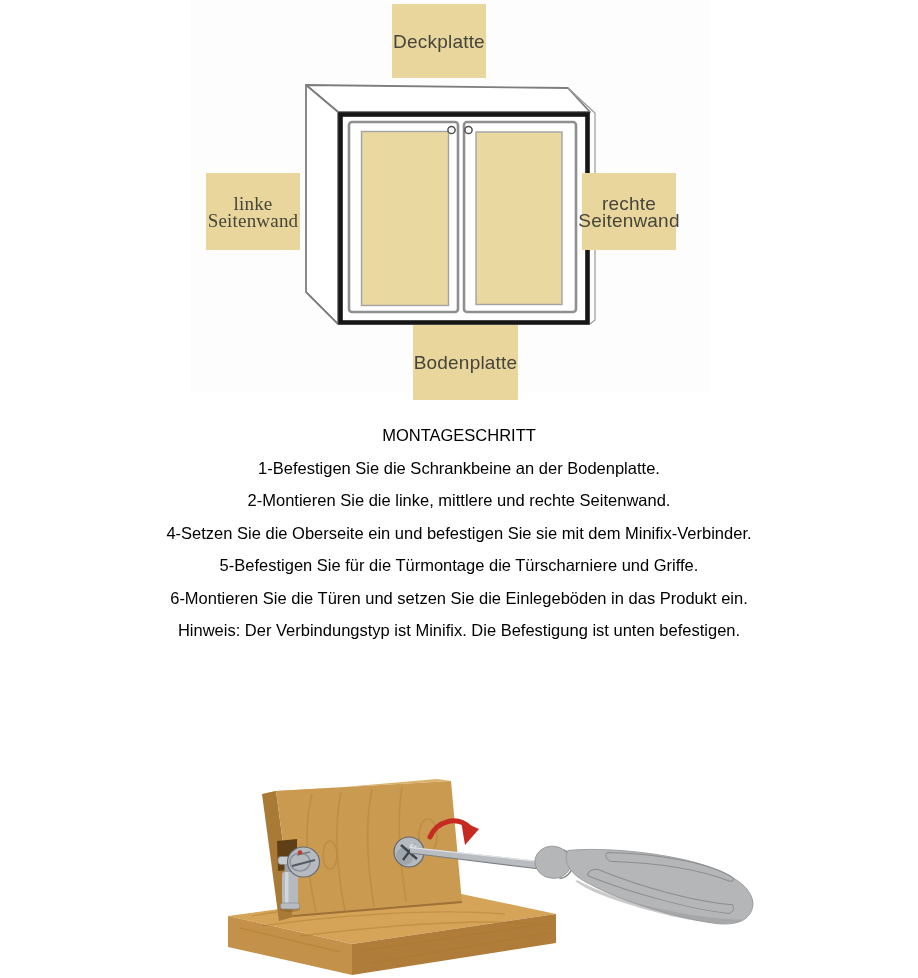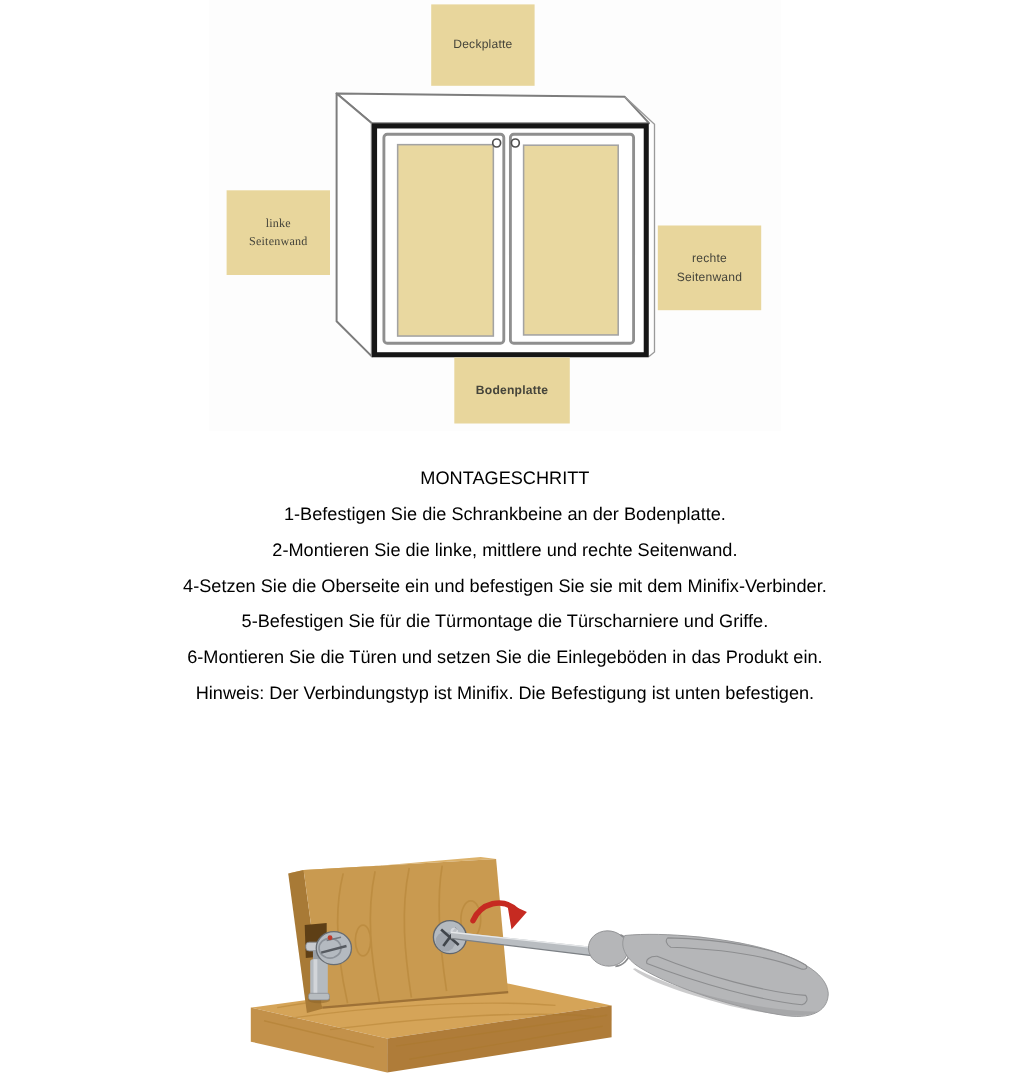--- a/index.html
+++ b/index.html
@@ -10,28 +10,28 @@
   .page { position:absolute; inset:0; }
 
   
   .cabinet-figure {
     position:absolute; left:190px; top:0; width:520px; height:392px;
     background:var(--figure-bg,#fdfdfd);
   }
   .cabinet-figure svg { position:absolute; left:0; top:0; width:520px; height:392px; }
   .plabel {
     position:absolute; background:var(--label-beige,#e8d69c);
-    color:var(--label-text,#46453b); font-size:11px; line-height:17px;
+    color:var(--label-text,#46453b); font-size:19px; line-height:17px;
     display:flex; flex-direction:column; align-items:center; justify-content:center;
     text-align:center; letter-spacing:.2px;
   }
   .lbl-top    { left:202px; top:4px;   width:94px;  height:74px; }
   .lbl-left   { left:16px;  top:173px; width:94px;  height:77px;font-family:Liberation Serif, serif; }
-  .lbl-right  { left:408px; top:173px; width:94px;  height:77px;margin-top:32px; }
-  .lbl-bottom { left:223px; top:325px; width:105px; height:60px;font-weight:bold; }
+  .lbl-right  { left:392px; top:173px; width:94px;  height:77px; }
+  .lbl-bottom { left:223px; top:325px; width:105px; height:75px; }
 
   
   .instructions {
     position:absolute; left:0; top:424px; width:918px; box-sizing:border-box;
     padding:0 36px; text-align:center; font-size:16.5px; line-height:22.5px;
   }
   .instructions p { margin:0 0 10px; }
 
   
   .minifix-figure { position:absolute; left:220px; top:775px; width:545px; height:203px; }

